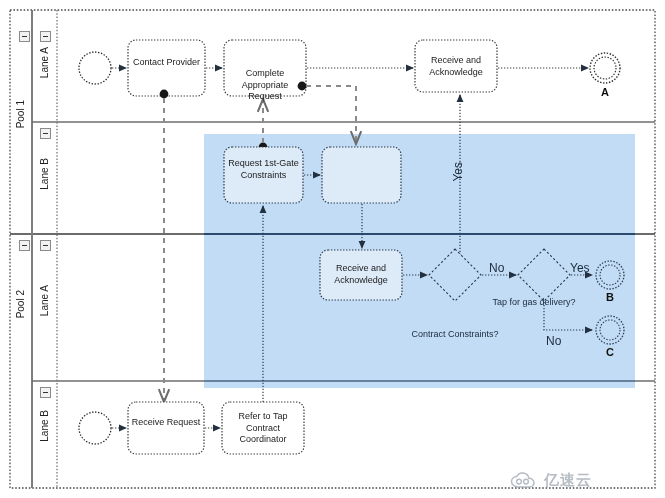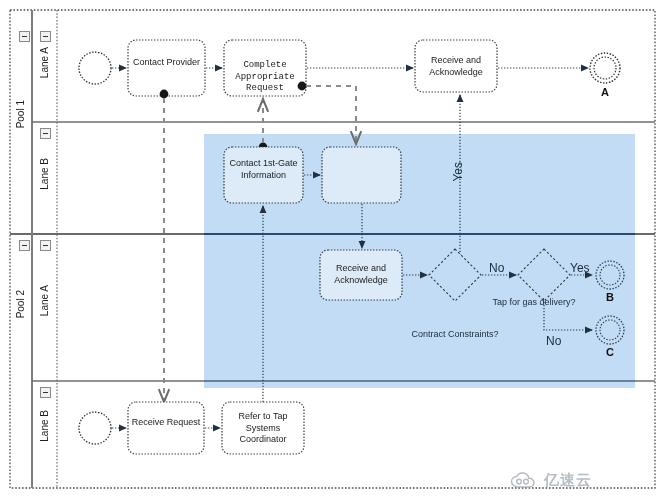--- a/index.html
+++ b/index.html
@@ -116,26 +116,26 @@
   <div class="collapse" style="left:40px;top:387px;"></div>
 
   <div class="vlbl" style="left:15px;top:100px;">Pool 1</div>
   <div class="vlbl" style="left:15px;top:290px;">Pool 2</div>
   <div class="vlbl" style="left:39px;top:47px;">Lane A</div>
   <div class="vlbl" style="left:39px;top:158px;">Lane B</div>
   <div class="vlbl" style="left:39px;top:285px;">Lane A</div>
   <div class="vlbl" style="left:39px;top:410px;">Lane B</div>
 
   <div class="taskname" style="left:130px;top:57px;width:73px;">Contact Provider</div>
-  <div class="taskname" style="left:228px;top:60px;width:74px;font-family:Liberation Mono, monospace;">Complete Appropriate Request</div>
+  <div class="taskname" style="left:228px;top:68px;width:74px;">Complete Appropriate Request</div>
   <div class="taskname" style="left:418px;top:55px;width:76px;">Receive and Acknowledge</div>
-  <div class="taskname" style="left:226px;top:158px;width:75px;">Contact 1st-Gate Information</div>
+  <div class="taskname" style="left:226px;top:158px;width:75px;">Request 1st-Gate Constraints</div>
   <div class="taskname" style="left:323px;top:263px;width:76px;">Receive and Acknowledge</div>
   <div class="taskname" style="left:130px;top:417px;width:72px;">Receive Request</div>
-  <div class="taskname" style="left:224px;top:411px;width:78px;">Refer to Tap Systems Coordinator</div>
+  <div class="taskname" style="left:224px;top:411px;width:78px;">Refer to Tap Contract Coordinator</div>
 
   <div class="gwlbl" style="left:408px;top:297px;width:94px;margin-top:32px;">Contract Constraints?</div>
   <div class="gwlbl" style="left:486px;top:297px;width:96px;">Tap for gas delivery?</div>
 
   <div class="flowlbl vert" style="left:451px;top:162px;">Yes</div>
   <div class="flowlbl" style="left:489px;top:261px;">No</div>
   <div class="flowlbl" style="left:570px;top:261px;">Yes</div>
   <div class="flowlbl" style="left:546px;top:334px;">No</div>
 
   <div class="endlbl" style="left:601px;top:86px;">A</div>

